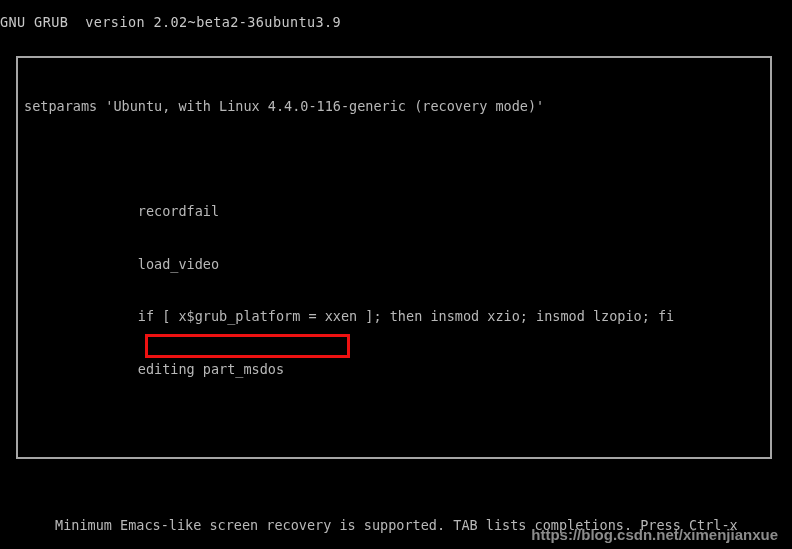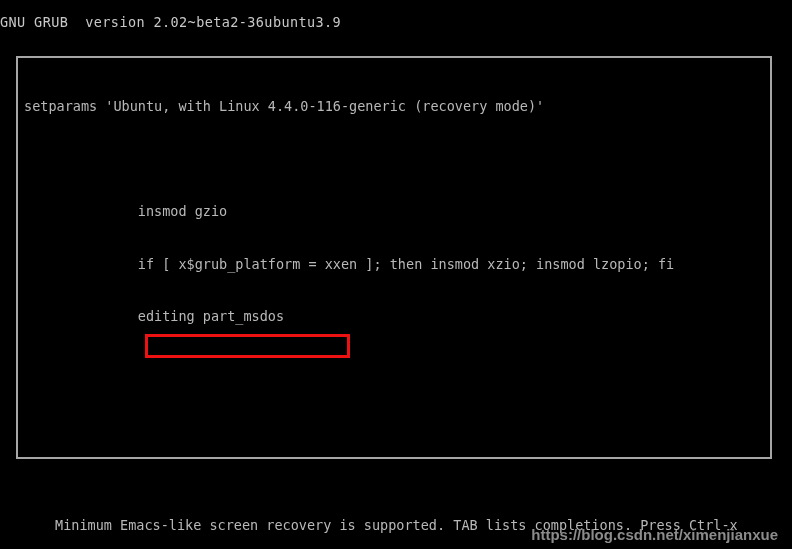--- a/index.html
+++ b/index.html
@@ -99,21 +99,22 @@
 </style>
 </head>
 <body>
 
 <div class="grub-title">GNU GRUB  version 2.02~beta2-36ubuntu3.9</div>
 
 <div class="edit-frame">
   <div class="code-area">
     <div class="code-line">setparams 'Ubuntu, with Linux 4.4.0-116-generic (recovery mode)'</div>
     <div class="code-line"></div>
-    <div class="code-line">              insmod gzio</div>
+    <div class="code-line">              recordfail</div>
+    <div class="code-line">              load_video</div>
     <div class="code-line">              if [ x$grub_platform = xxen ]; then insmod xzio; insmod lzopio; fi</div>
     <div class="code-line">              editing part_msdos</div>
     
     
     
     
     
     
     
     

